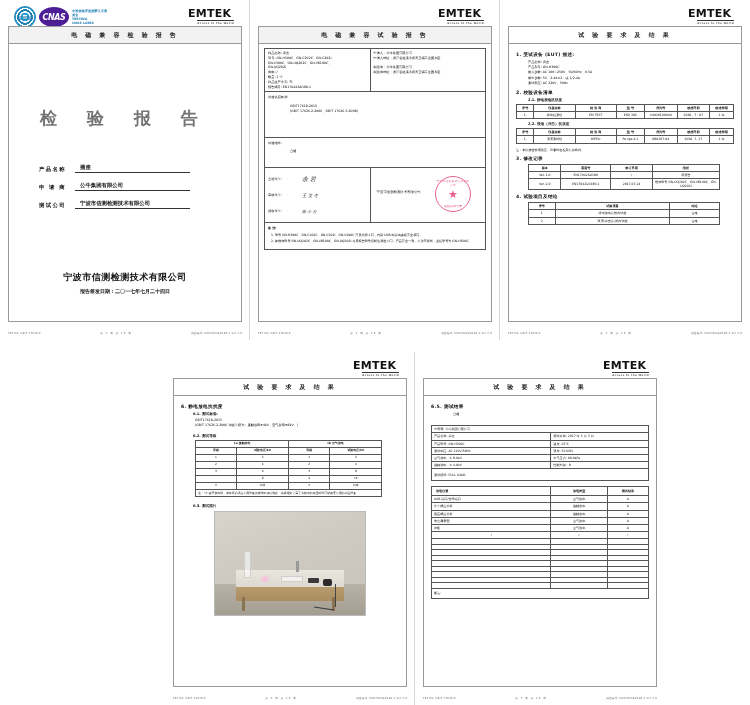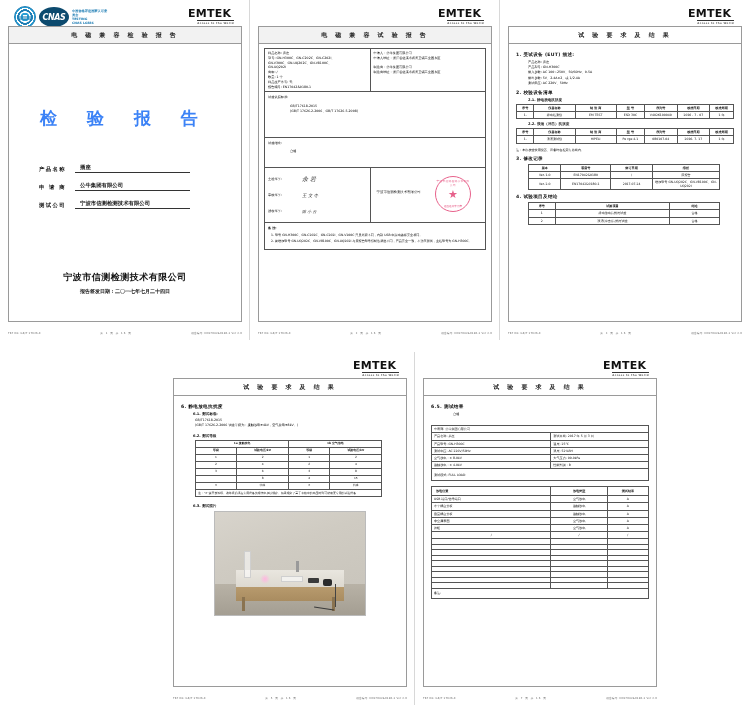--- a/index.html
+++ b/index.html
@@ -21,21 +21,21 @@
     width:1px; background:#d8d8d8;
   }
   .page-inner { position:relative; width:100%; height:100%; padding: 4px 8px 0 8px; }
 
   
   .logo-row { position:relative; height:26px; }
   .logo-left { position:absolute; left:6px; top:2px; display:flex; align-items:center; gap:3px; }
   .seal { width:22px; height:22px; border-radius:50%; position:relative; }
   .seal-cnas { background: radial-gradient(circle at 50% 50%, #ffffff 16%, #2a9fd6 17%, #2a9fd6 30%, #ffffff 31%, #ffffff 40%, #1f7fb5 41%, #1f7fb5 54%, #ffffff 55%, #ffffff 64%, #2a9fd6 65%, #2a9fd6 80%, #ffffff 81%); border:1px solid #1f7fb5; }
   .seal-cnas::after{ content:""; position:absolute; left:2px; right:2px; top:9px; height:4px; background:#1f7fb5; opacity:.55;}
-  .cnas-oval { width:30px;height:20px;border-radius:50%; background:#0c4a6e; display:flex;align-items:center;justify-content:center;}
+  .cnas-oval { width:30px;height:20px;border-radius:50%; background:#4c1d95; display:flex;align-items:center;justify-content:center;}
   .cnas-oval span{ color:#fff; font-size:8px; font-weight:bold; font-style:italic; letter-spacing:-0.4px;}
   .cnas-words { font-size:3.2px; line-height:1.28; color:#1b7bb3; font-weight:bold; width:38px;}
   .cnas-words .cn { color:#1b7bb3; }
   .cnas-words .en { color:#1b7bb3; }
 
   .logo-emtek { position:absolute; right:8px; top:3px; text-align:center; }
   .logo-emtek .lg { font-size:11px; font-weight:bold; letter-spacing:0.3px; color:#111; font-family:"DejaVu Sans", sans-serif;}
   .logo-emtek .sub { font-size:2.6px; color:#666; letter-spacing:0.4px; border-top:1px solid #333; padding-top:1px; margin-top:0px;}
 
   
@@ -48,21 +48,21 @@
     border-bottom:1px solid #9a9a9a;
     background:#f2f2f2;
     text-align:center;
     font-size:6px; font-weight:bold; letter-spacing:3px; color:#222;
     padding:4px 0 3px 0;
   }
   .sheet-hdr.plain { background:#fff; }
   .sheet-body { position:relative; padding:5px 6px; height:calc(100% - 16px); }
 
   
-  .cover-title { text-align:center; font-size:17px; letter-spacing:12px; font-weight:bold; margin:58px 0 0 0; color:#3b82f6;}
+  .cover-title { text-align:center; font-size:17px; letter-spacing:12px; font-weight:bold; margin:58px 0 0 0; color:#737373;}
   .cover-fields { margin:34px 0 0 24px; }
   .cfield { display:flex; align-items:flex-end; margin-bottom:9px; font-size:5.4px; }
   .cfield .lab { width:36px; font-weight:bold; letter-spacing:1.4px; color:#111; }
   .cfield .val { flex:1; border-bottom:1px solid #333; padding-left:5px; padding-bottom:1px; font-weight:bold; color:#111; max-width:115px;}
   .cover-foot { position:absolute; left:0; right:0; bottom:28px; text-align:center; }
   .cover-foot .co { font-size:9px; font-weight:bold; letter-spacing:0.5px; color:#111;}
   .cover-foot .dt { font-size:5px; font-weight:bold; margin-top:4px; color:#111;}
 
   
   .pg-foot {

